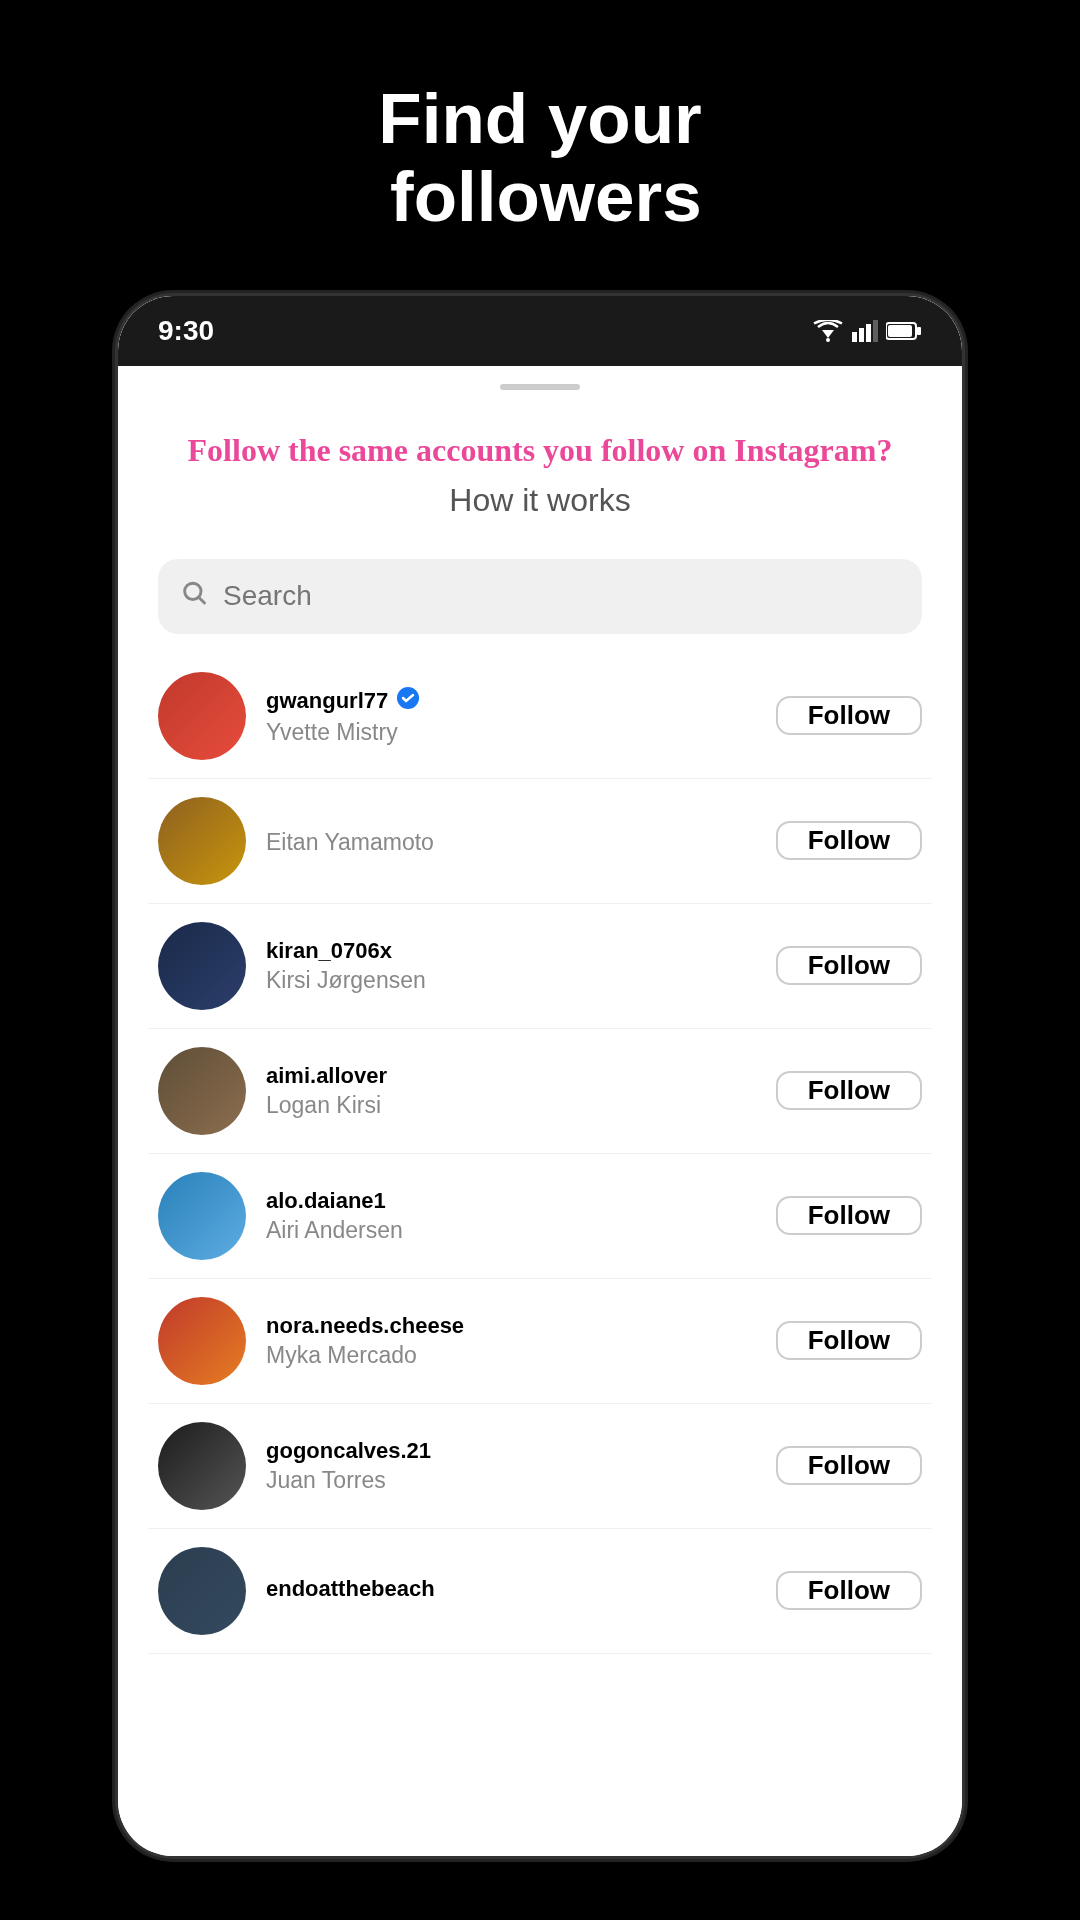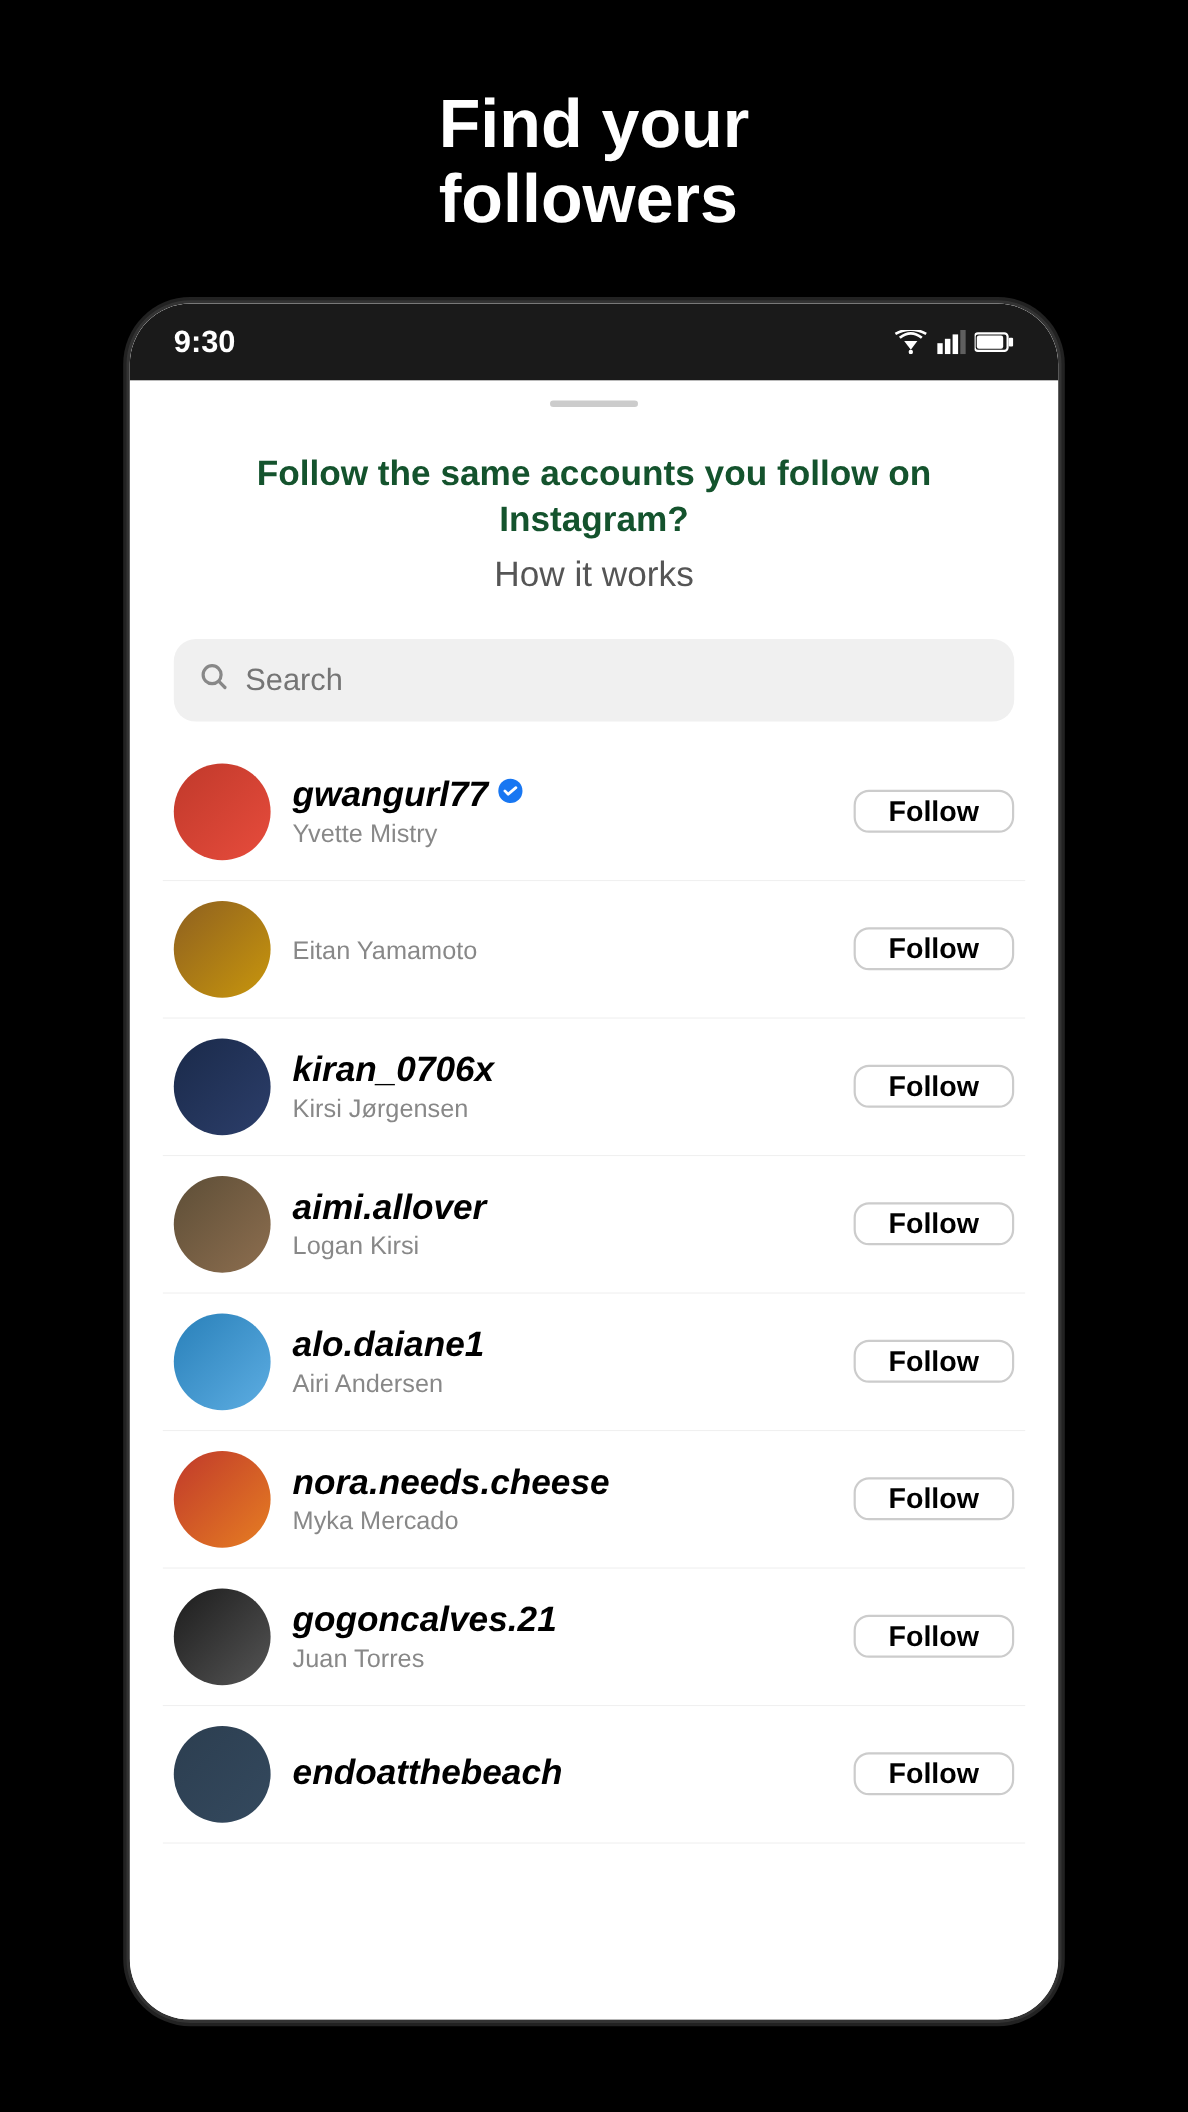--- a/index.html
+++ b/index.html
@@ -18,23 +18,23 @@
     .bg-section {
       width: 100%;
       display: flex;
       flex-direction: column;
       align-items: center;
       padding-top: 80px;
     }
 
     .headline {
       color: #fff;
-      font-size: 62px;
+      font-size: 71px;
       font-weight: 700;
-      text-align: left;
+      text-align: right;
       line-height: 1.1;
       margin-bottom: 60px;
     }
 
     
     .phone-frame {
       width: 844px;
       background: #fff;
       border-radius: 55px;
       overflow: hidden;
@@ -74,24 +74,25 @@
       width: 80px;
       height: 6px;
       background: #ccc;
       border-radius: 3px;
       margin: 18px auto 0;
     }
 
     .page-title {
       font-size: 32px;
       font-weight: 700;
-      color: #14532d;
+      color: #ec4899;
       text-align: center;
       padding: 40px 60px 10px;
       line-height: 1.3;
+      font-family: Liberation Serif, serif;
     }
 
     .how-it-works {
       font-size: 32px;
       color: #555;
       text-align: center;
       padding-bottom: 30px;
     }
 
     .search-container {
@@ -159,24 +160,23 @@
       padding: 0 20px;
     }
 
     .username-row {
       display: flex;
       align-items: center;
       gap: 8px;
     }
 
     .username {
-      font-size: 32px;
+      font-size: 22px;
       font-weight: 700;
       color: #000;
-      font-style: italic;
     }
 
     .verified-badge {
       color: #1877f2;
       font-size: 24px;
     }
 
     .display-name {
       font-size: 23px;
       color: #888;

